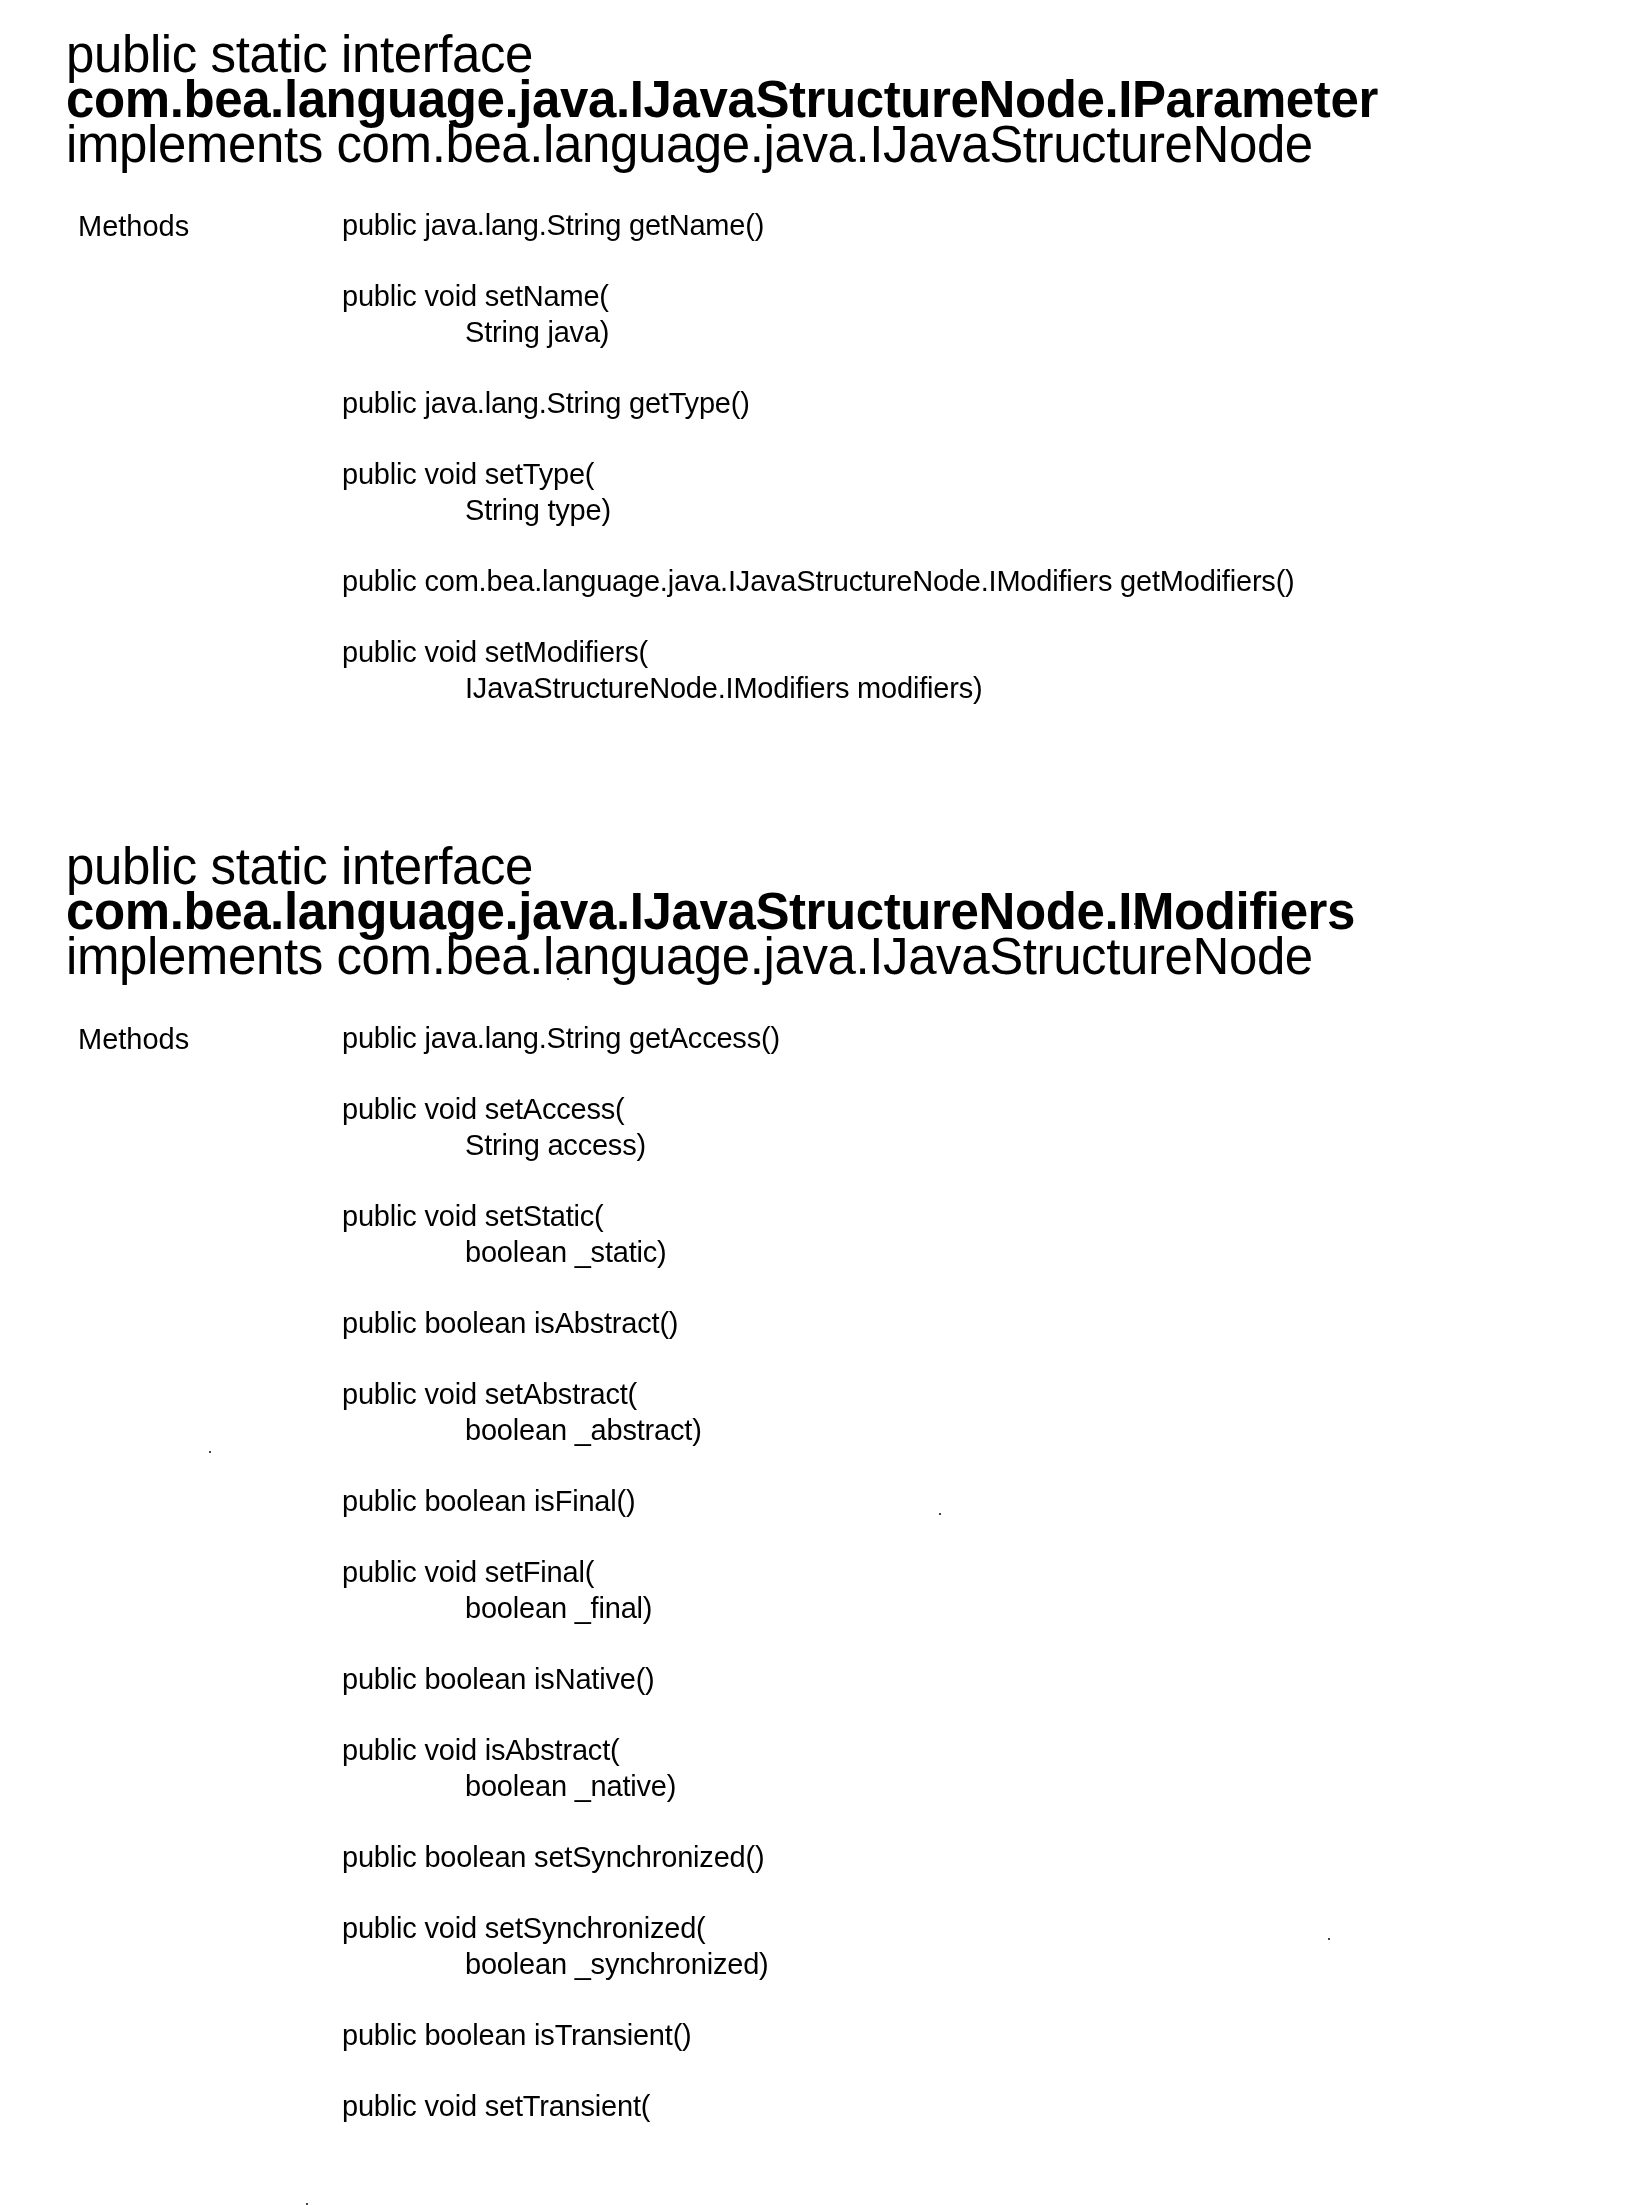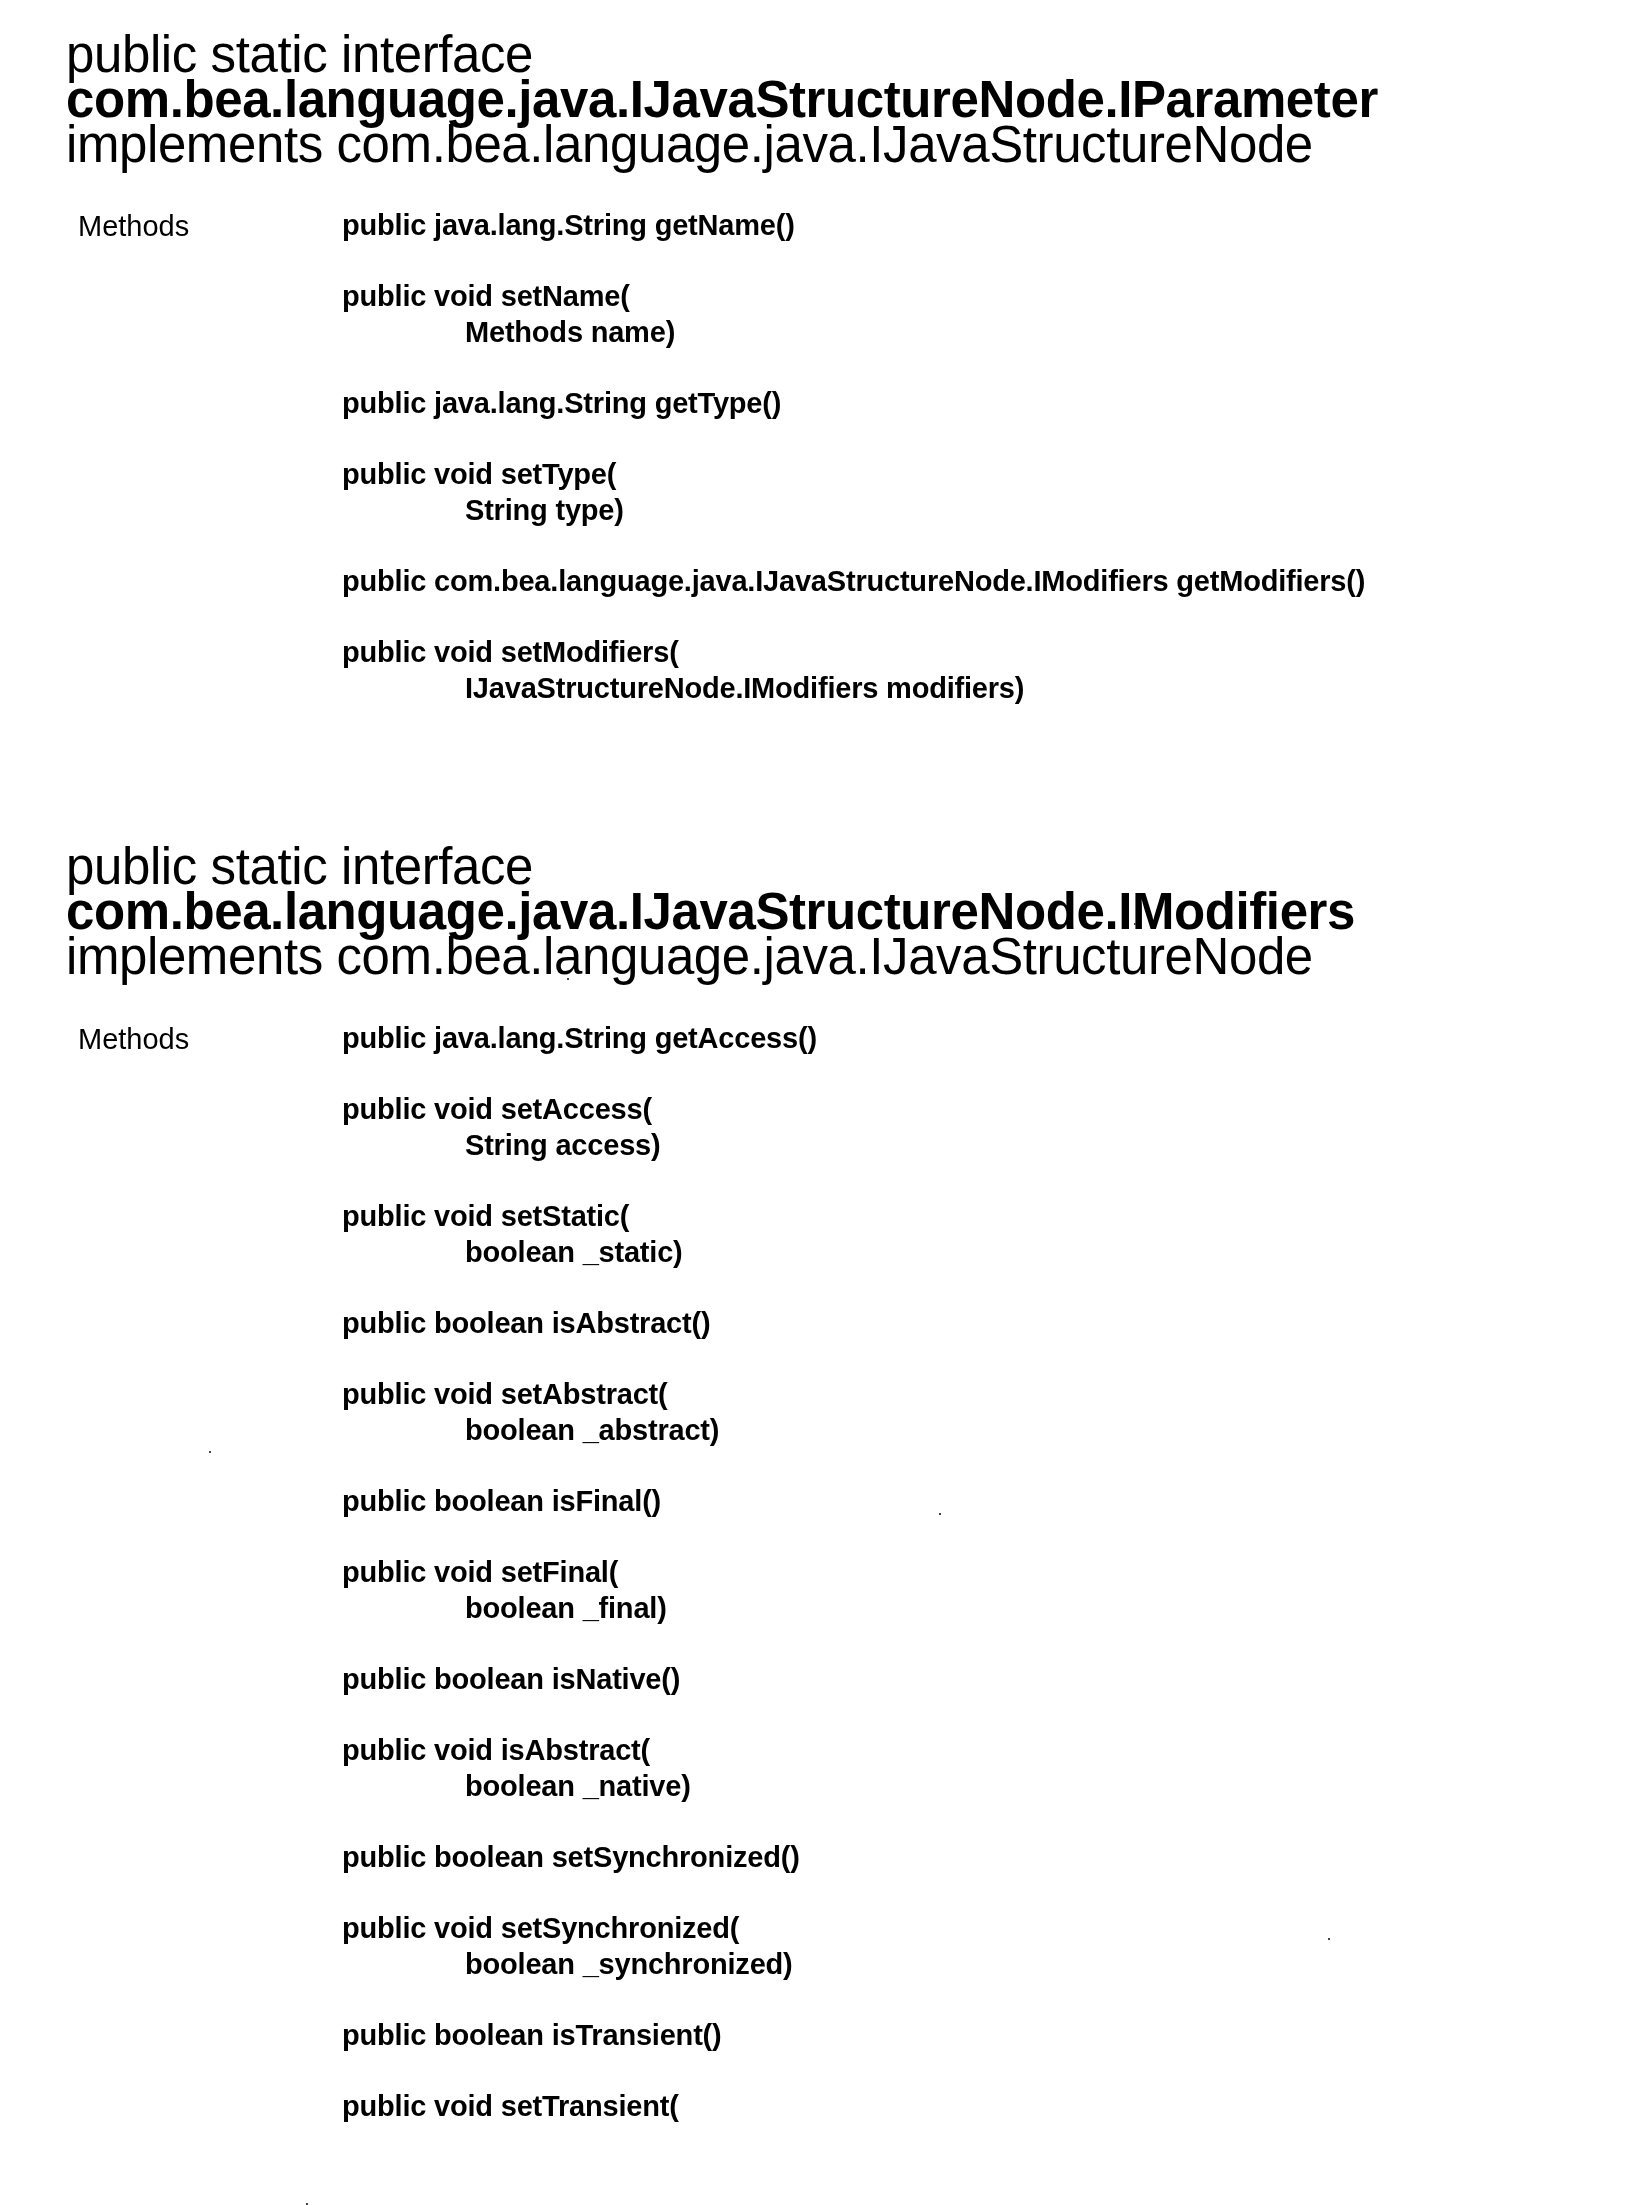--- a/index.html
+++ b/index.html
@@ -32,21 +32,21 @@
       line-height: 34px;
     }
     .method-list {
       position: absolute;
       left: 342px;
       margin: 0;
       padding: 0;
       list-style: none;
     }
     .method {
-      font-weight: bold;
+      font-weight: normal;
       font-size: 29px;
       line-height: 36px;
       letter-spacing: -0.2px;
       margin: 0;
       white-space: pre;
     }
     .method .param {
       display: block;
       padding-left: 123px;
     }
@@ -67,21 +67,21 @@
   <div>
     <span>public static interface </span><span class="name">com.bea.language.java.IJavaStructureNode.IParameter</span>
   </div>
   <div>implements com.bea.language.java.IJavaStructureNode</div>
 </div>
 
 <div class="methods-label" style="top:209px;">Methods</div>
 
 <ul class="method-list" style="top:207px;">
   <li class="method"><span>public java.lang.String getName()</span></li>
-  <li class="method"><span>public void setName(</span><span class="param">Methods name)</span></li>
+  <li class="method"><span>public void setName(</span><span class="param">String java)</span></li>
   <li class="method"><span>public java.lang.String getType()</span></li>
   <li class="method"><span>public void setType(</span><span class="param">String type)</span></li>
   <li class="method"><span>public com.bea.language.java.IJavaStructureNode.IModifiers getModifiers()</span></li>
   <li class="method"><span>public void setModifiers(</span><span class="param">IJavaStructureNode.IModifiers modifiers)</span></li>
 </ul>
 
 <div class="iface-header" style="top:844px;">
   <div>
     <span>public static interface </span><span class="name">com.bea.language.java.IJavaStructureNode.IModifiers</span>
   </div>

